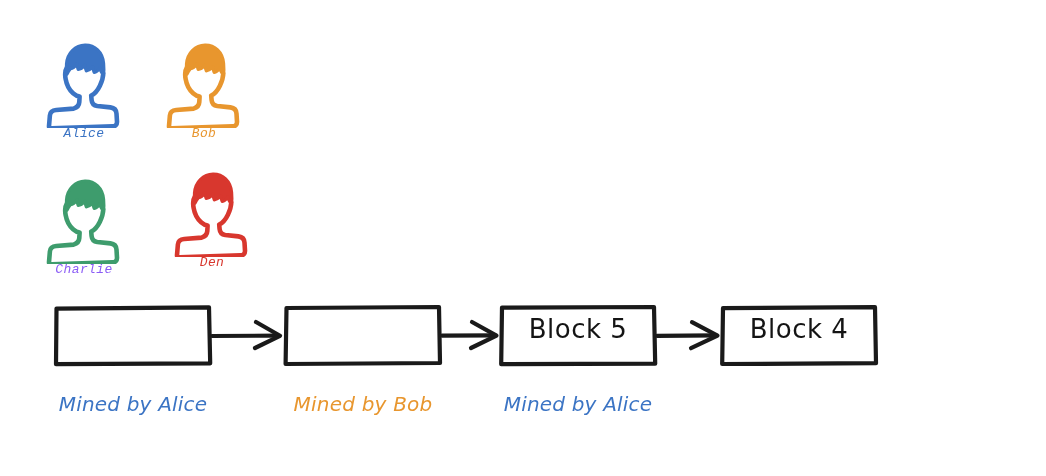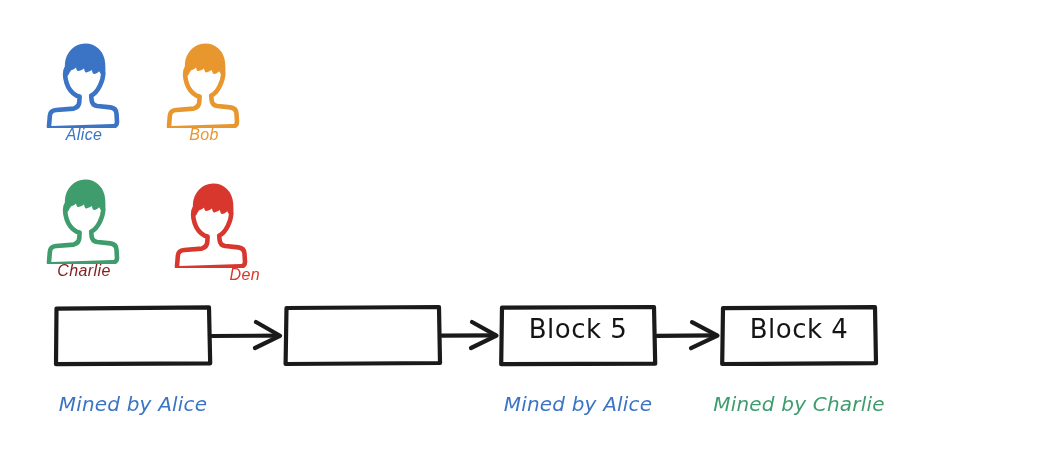--- a/index.html
+++ b/index.html
@@ -29,30 +29,30 @@
     text-align: center;
   }
   .participant .glyph {
     display: block;
     width: 96px;
     height: 92px;
   }
   .participant .pname {
     display: block;
     margin-top: -2px;
-    font-family: Liberation Sans, sans-serif;
-    font-size: 16px;
+    font-family: Liberation Mono, monospace;
+    font-size: 13px;
     font-style: italic;
     letter-spacing: 0.4px;
   }
 
   .p-alice   { left: 36px;  top: 36px; }
   .p-bob     { left: 156px; top: 36px; }
   .p-charlie { left: 36px;  top: 172px; }
-  .p-den     { left: 164px; top: 176px; text-align: right; }
+  .p-den     { left: 164px; top: 165px; }
 
   
   .chain {
     position: absolute;
     left: 40px;
     top: 296px;
     width: 890px;
     height: 140px;
   }
   .chain-svg {
@@ -113,21 +113,21 @@
 
   <div class="participant p-charlie">
     <span class="glyph">
       <svg viewBox="0 0 96 92" width="96" height="92" aria-hidden="true">
         <g class="avatar-ink">
           <path class="hair" d="M30.5 28.0 C31.4 16.6 39.6 9.4 49.0 9.2 C58.8 9.0 66.6 16.2 67.6 27.4 C68.2 33.6 67.9 36.2 67.4 38.6 C65.9 37.2 64.6 35.0 63.8 32.1 C62.0 34.6 60.2 36.1 58.2 36.4 C57.4 34.6 56.9 32.8 56.7 30.6 C54.6 33.2 52.6 34.6 50.3 34.8 C49.5 33.1 49.0 31.3 48.8 29.2 C46.6 31.8 44.5 33.2 42.2 33.4 C41.5 31.6 41.1 29.9 41.0 27.9 C38.9 30.6 36.8 32.2 34.5 32.6 C33.3 33.9 32.0 35.7 31.0 38.2 C30.4 35.4 30.2 32.2 30.5 28.0 Z" fill="#3e9c6d" stroke="#3e9c6d" stroke-width="3.2" stroke-linejoin="round"></path>
           <path class="outline" d="M30.9 31.6 C29.2 34.1 28.8 38.3 29.6 42.8 C30.6 48.6 33.3 53.9 37.1 57.2 C39.4 59.2 41.6 60.3 43.6 60.6 L43.3 66.0 C43.1 69.4 41.0 71.6 37.6 72.6 L20.2 74.0 C16.4 74.3 14.2 76.1 13.9 79.4 L13.0 90.1 C12.9 91.8 13.9 92.6 15.7 92.3 L76.4 90.4 C79.4 90.3 81.1 88.6 81.0 85.8 L80.5 77.6 C80.3 74.0 78.2 71.9 74.4 71.4 L61.3 70.0 C57.8 69.5 55.9 67.5 55.6 64.0 L55.2 59.6 C58.6 58.0 61.6 54.6 63.9 49.8 C66.0 45.3 67.2 40.9 67.3 37.2" fill="none" stroke="#3e9c6d" stroke-width="4.6" stroke-linecap="round" stroke-linejoin="round"></path>
         </g>
       </svg>
     </span>
-    <span class="pname" style="color: #7f1d1d;">Charlie</span>
+    <span class="pname" style="color: #8b5cf6;">Charlie</span>
   </div>
 
   <div class="participant p-den">
     <span class="glyph">
       <svg viewBox="0 0 96 92" width="96" height="92" aria-hidden="true">
         <g class="avatar-ink">
           <path class="hair" d="M30.5 28.0 C31.4 16.6 39.6 9.4 49.0 9.2 C58.8 9.0 66.6 16.2 67.6 27.4 C68.2 33.6 67.9 36.2 67.4 38.6 C65.9 37.2 64.6 35.0 63.8 32.1 C62.0 34.6 60.2 36.1 58.2 36.4 C57.4 34.6 56.9 32.8 56.7 30.6 C54.6 33.2 52.6 34.6 50.3 34.8 C49.5 33.1 49.0 31.3 48.8 29.2 C46.6 31.8 44.5 33.2 42.2 33.4 C41.5 31.6 41.1 29.9 41.0 27.9 C38.9 30.6 36.8 32.2 34.5 32.6 C33.3 33.9 32.0 35.7 31.0 38.2 C30.4 35.4 30.2 32.2 30.5 28.0 Z" fill="#d8372e" stroke="#d8372e" stroke-width="3.2" stroke-linejoin="round"></path>
           <path class="outline" d="M30.9 31.6 C29.2 34.1 28.8 38.3 29.6 42.8 C30.6 48.6 33.3 53.9 37.1 57.2 C39.4 59.2 41.6 60.3 43.6 60.6 L43.3 66.0 C43.1 69.4 41.0 71.6 37.6 72.6 L20.2 74.0 C16.4 74.3 14.2 76.1 13.9 79.4 L13.0 90.1 C12.9 91.8 13.9 92.6 15.7 92.3 L76.4 90.4 C79.4 90.3 81.1 88.6 81.0 85.8 L80.5 77.6 C80.3 74.0 78.2 71.9 74.4 71.4 L61.3 70.0 C57.8 69.5 55.9 67.5 55.6 64.0 L55.2 59.6 C58.6 58.0 61.6 54.6 63.9 49.8 C66.0 45.3 67.2 40.9 67.3 37.2" fill="none" stroke="#d8372e" stroke-width="4.6" stroke-linecap="round" stroke-linejoin="round"></path>
         </g>
       </svg>
@@ -160,17 +160,17 @@
           <path d="M617.0 39.8 L676.0 39.4"></path>
           <path d="M652.0 26.2 L677.5 39.6 L651.0 52.2"></path>
         </g>
       </g>
     </svg>
 
     <div class="block-label" style="left: 458px;">Block 5</div>
     <div class="block-label" style="left: 679px;">Block 4</div>
 
     <div class="caption" style="left: -22px; color: rgb(59, 116, 196);">Mined by Alice</div>
+    <div class="caption" style="left: 208px; color: rgb(232, 150, 46);">Mined by Bob</div>
     <div class="caption" style="left: 423px; color: rgb(59, 116, 196);">Mined by Alice</div>
-    <div class="caption" style="left: 644px; color: rgb(62, 156, 109);">Mined by Charlie</div>
 
   </div>
 </div>
 
 </body></html>

